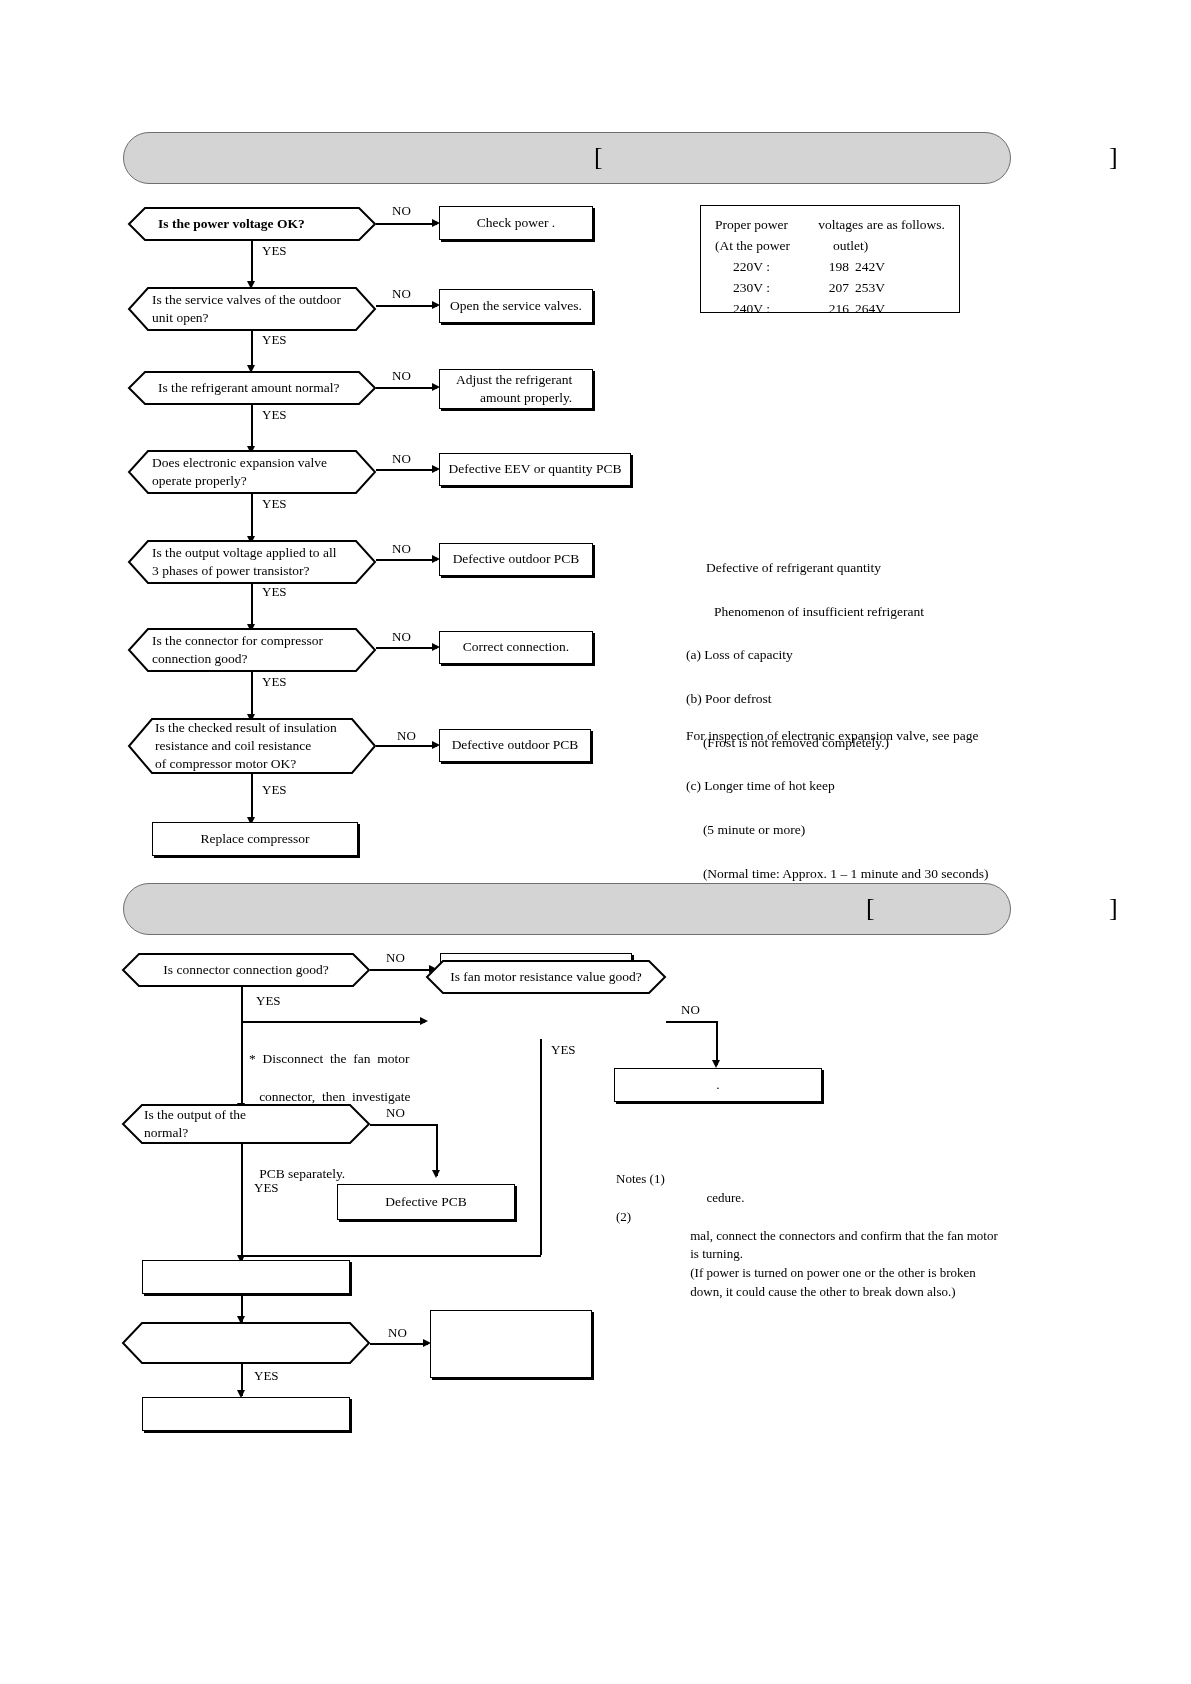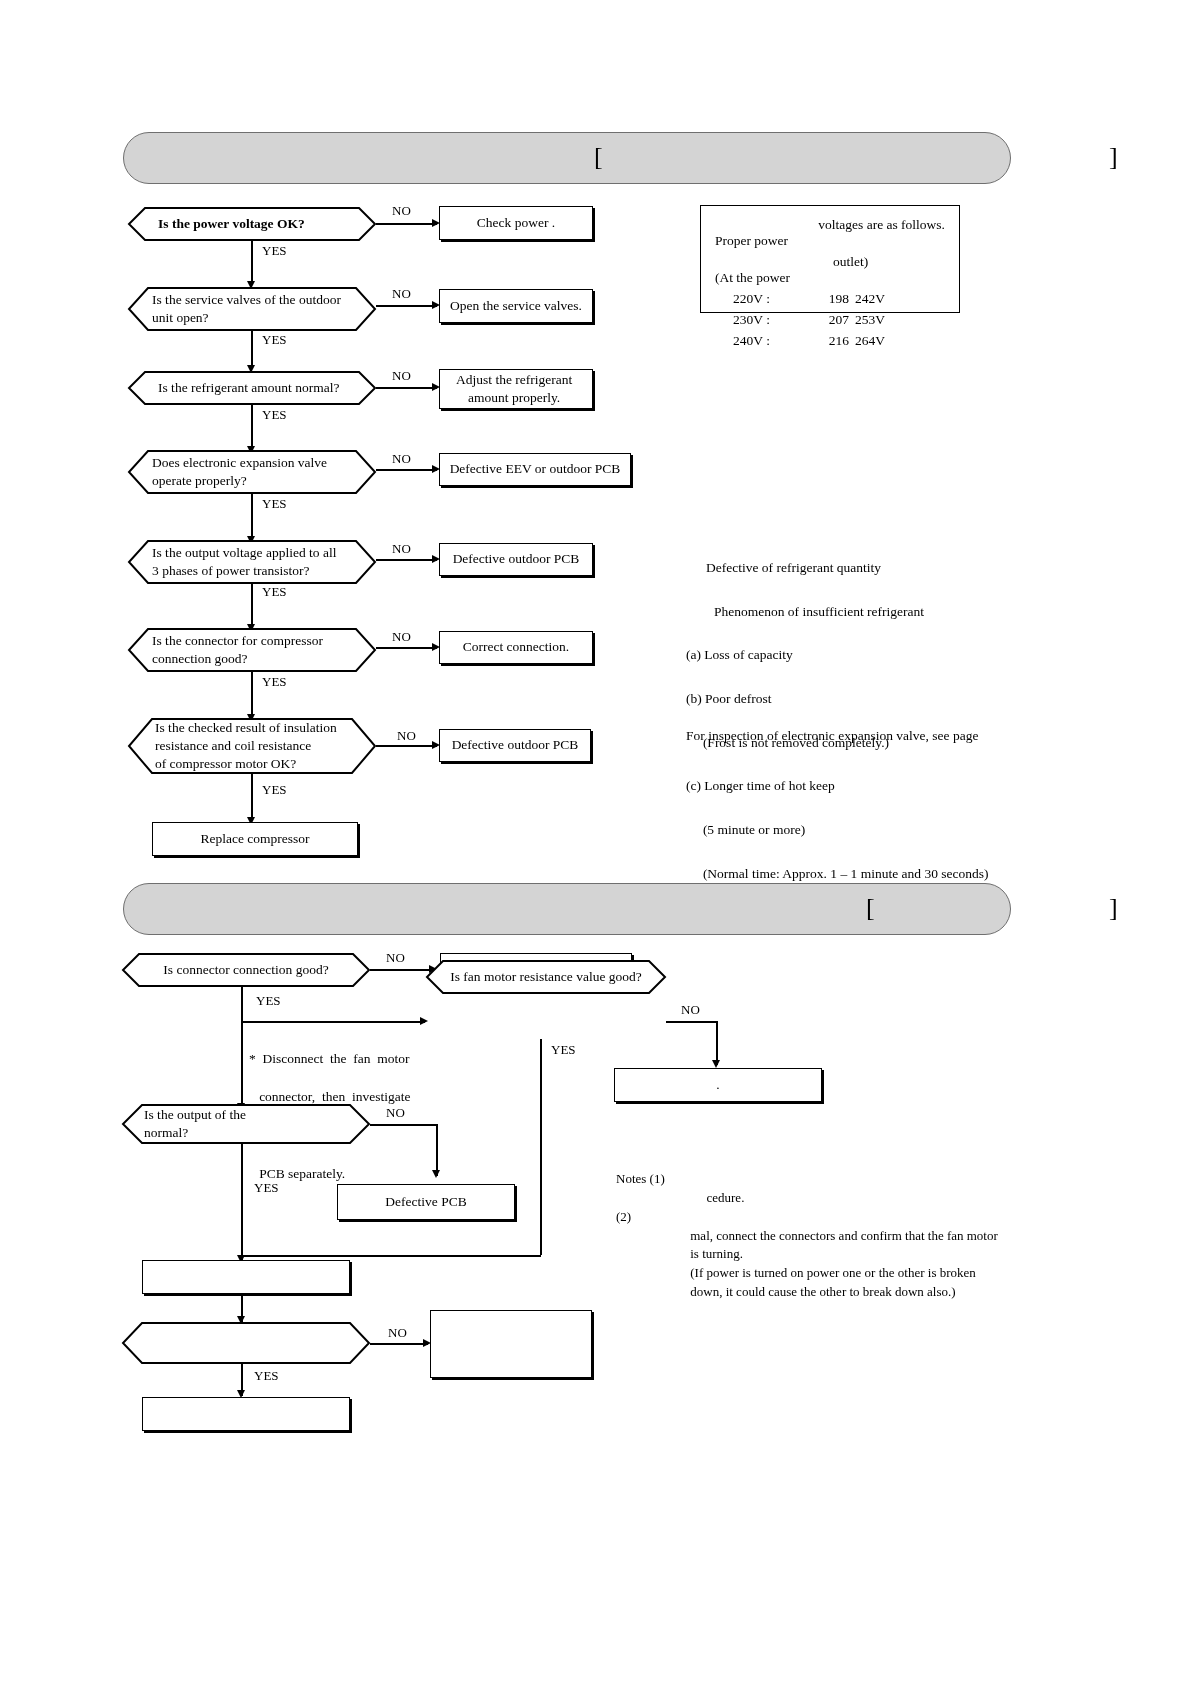--- a/index.html
+++ b/index.html
@@ -57,21 +57,21 @@
     display: flex;
     align-items: center;
     justify-content: center;
     text-align: right;
     font-size: 13.5px;
     line-height: 1.35;
     padding: 3px 8px;
   }
   .box.left-align {
     justify-content: flex-start;
-    text-align: center;
+    text-align: right;
   }
   .box .box-text { white-space: pre-line; }
 
   
   .box.shadowed { box-shadow: 2px 2px 0 0 #000; }
 
   
   .hex {
     position: absolute;
     box-sizing: border-box;
@@ -126,21 +126,21 @@
   .info-box {
     position: absolute;
     box-sizing: border-box;
     border: 1.6px solid #000;
     background: #fff;
     padding: 9px 14px;
     font-size: 13.5px;
     line-height: 1.55;
   }
   .info-row { display: flex; white-space: pre; }
-  .info-row .c1 { width: 118px; margin-top: 16px; }
+  .info-row .c1 { width: 118px; }
   .info-row .c3 { }
 
   .volt-row { display: flex; white-space: pre; padding-left: 18px; }
   .volt-row .v1 { width: 72px; }
   .volt-row .v2 { width: 44px; text-align: right; padding-right: 6px; }
   .volt-row .v3 { }
 
   
   .textblock {
     position: absolute;
@@ -225,21 +225,21 @@
       <polygon points="20,1 228,1 247,22 228,43 20,43 1,22" fill="#ffffff" stroke="#000000" stroke-width="2"></polygon>
     </svg>
     <span class="hex-text" style="left:24px; right:28px;">Does electronic expansion valve
 operate properly?</span>
   </div>
   <div class="hline" style="left:376px; top:469px; width:61px;"></div>
   <div class="arrow-right" style="left:432px; top:465px;"></div>
   <span class="label yesno" style="left:392px; top:450px;">NO</span>
 
   <div class="box shadowed" style="left:439px; top:453px; width:192px; height:33px;">
-    <span class="box-text">Defective EEV or outdoor PCB</span>
+    <span class="box-text">Defective EEV or quantity PCB</span>
   </div>
 
   <div class="vline" style="left:251px; top:494px; width:1.6px; height:44px;"></div>
   <div class="arrow-down" style="left:247px; top:536px;"></div>
   <span class="label yesno" style="left:262px; top:495px;">YES</span>
 
   <div class="hex" style="left:128px; top:540px; width:248px; height:44px;">
     <svg width="248" height="44" viewBox="0 0 248 44">
       <polygon points="20,1 228,1 247,22 228,43 20,43 1,22" fill="#ffffff" stroke="#000000" stroke-width="2"></polygon>
     </svg>

